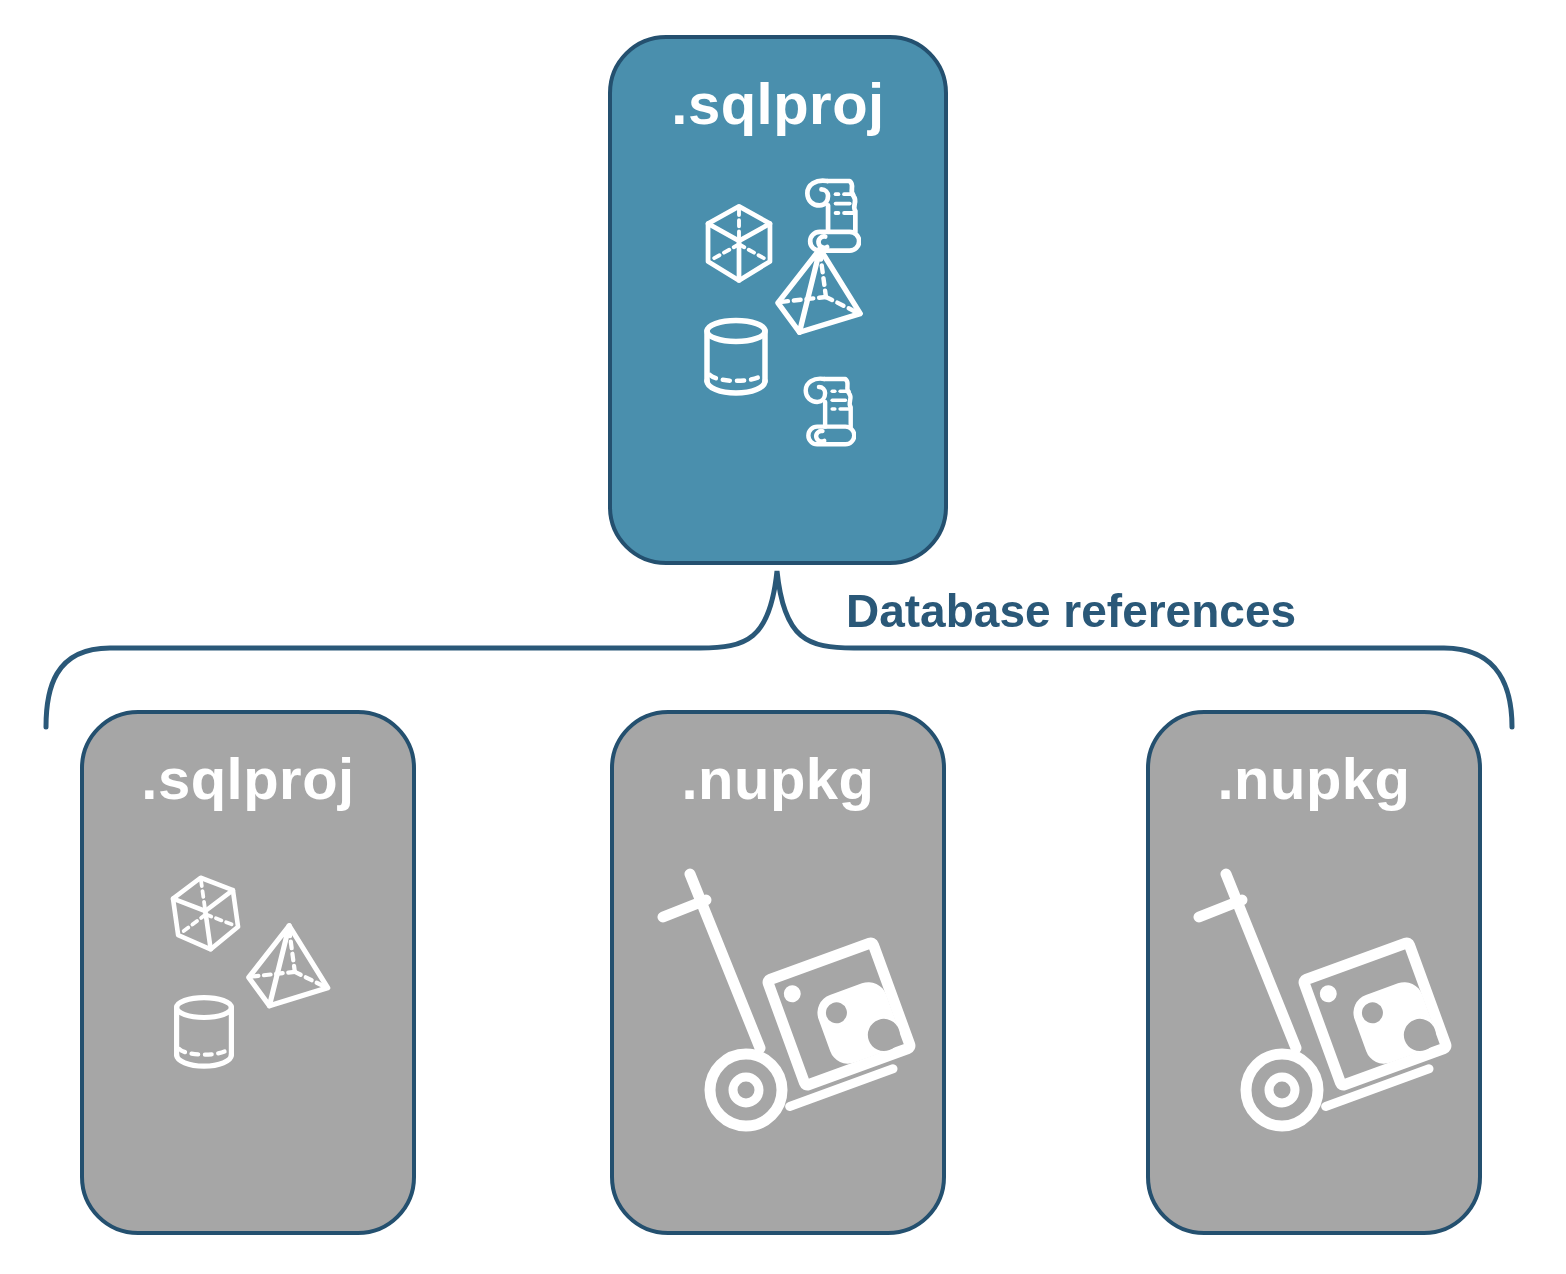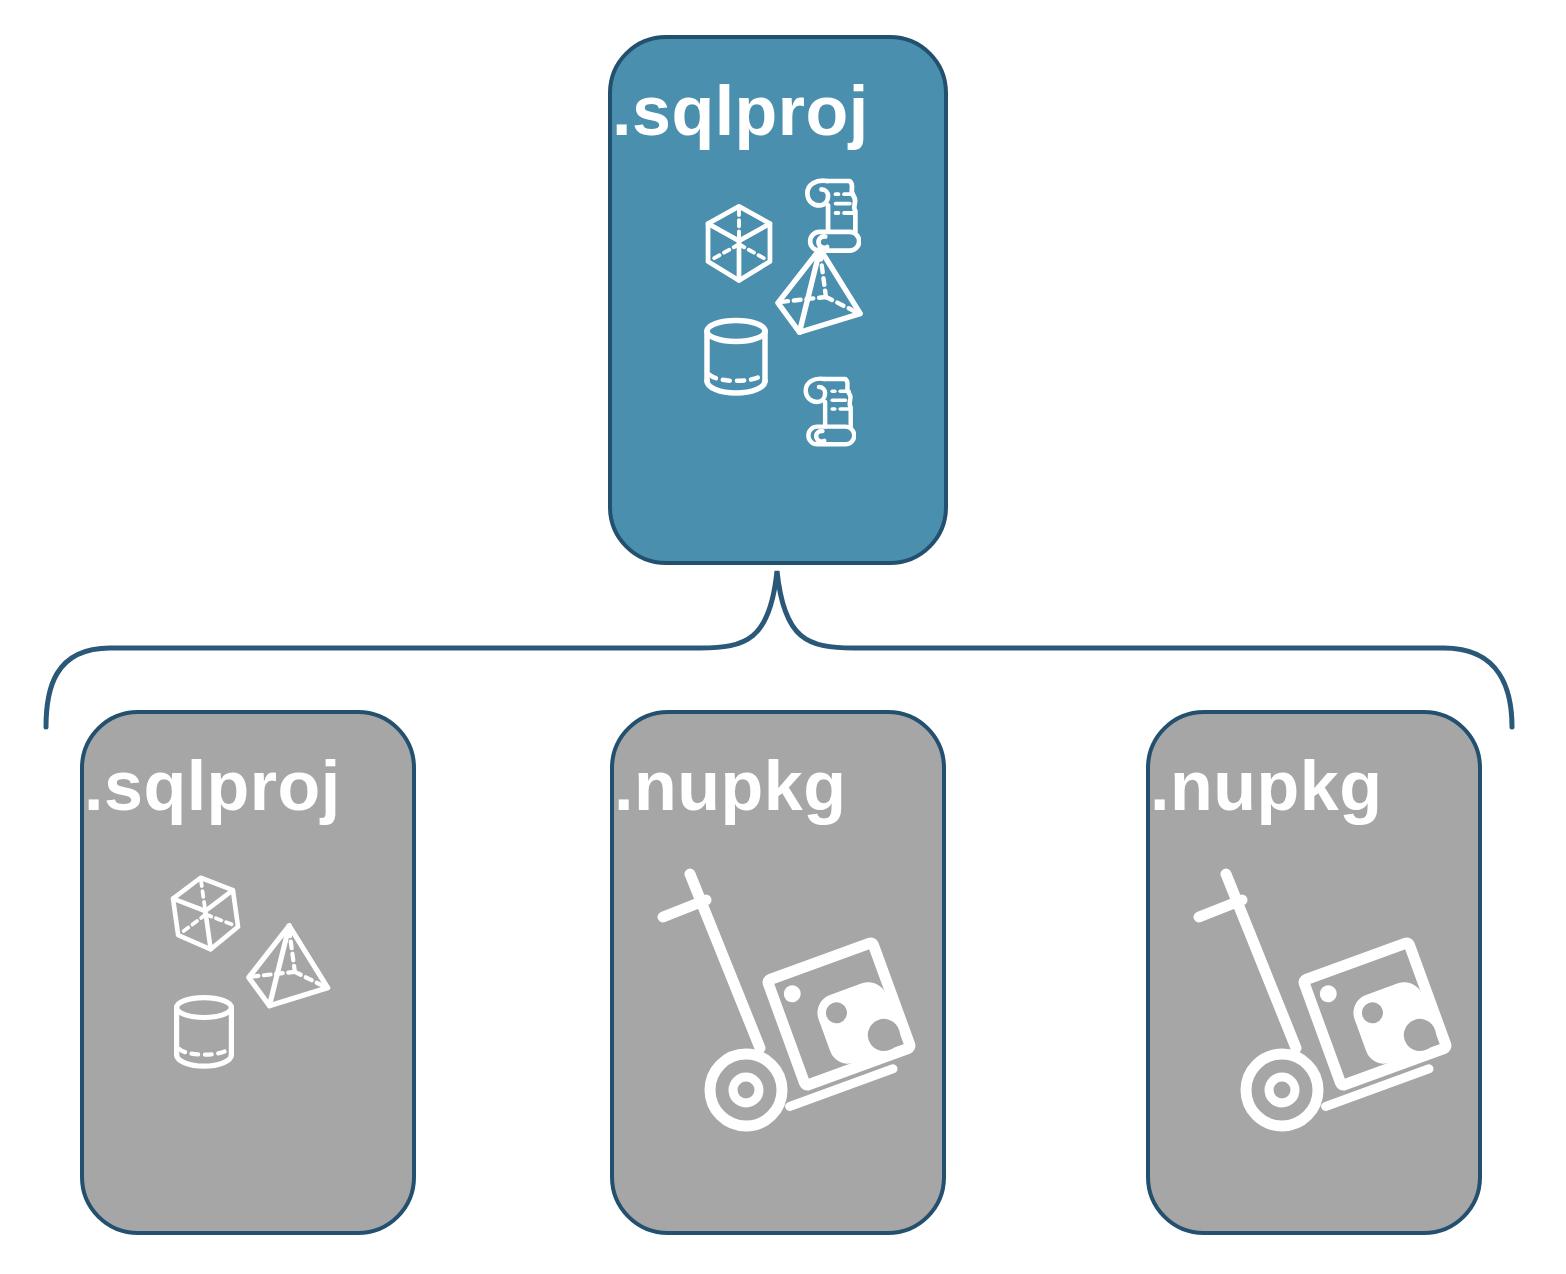--- a/index.html
+++ b/index.html
@@ -11,22 +11,22 @@
   .node{
     position:absolute;box-sizing:border-box;
     border:4px solid #24506F;border-radius:58px;
   }
   .node-root{left:608px;top:35px;width:340px;height:530px;background:#4A8FAD;}
   .node-child{top:710px;width:336px;height:525px;background:#A6A6A6;}
   .child-0{left:80px;}
   .child-1{left:610px;}
   .child-2{left:1146px;}
   .node-label{
-    color:#ffffff;font-weight:700;font-size:70px;line-height:1.15;
-    text-align:left;margin-top:32px;letter-spacing:0.5px;
+    color:#ffffff;font-weight:700;font-size:58px;line-height:1.15;
+    text-align:center;margin-top:32px;letter-spacing:0.5px;
     user-select:none;
   }
   .icon{position:absolute;}
   .brace-svg{position:absolute;left:28px;top:560px;width:1496px;height:178px;}
   .connector-label{
     position:absolute;left:846px;top:584px;
     font-size:46px;font-weight:700;color:#2A5878;white-space:nowrap;
     user-select:none;
   }
   .defs-hidden{position:absolute;width:0;height:0;overflow:hidden;}
@@ -125,20 +125,21 @@
       </svg>
     <svg class="icon" style="left:184px;top:328px;width:60px;height:84px">
         <use href="#sym-scroll"></use>
       </svg>
   </div>
 
   <svg class="brace-svg" viewBox="0 0 1496 178">
     <path d="M18,167 C18,130 26,88 82,88 L672,88 C718,88 742,80 749,11
              C756,80 780,88 826,88 L1416,88 C1472,88 1484,130 1484,167" fill="none" stroke="#2A5878" stroke-width="5" stroke-linecap="round"></path>
   </svg>
+  <div class="connector-label">Database references</div>
 
   <div class="node node-child child-0">
     <div class="node-label">.sqlproj</div>
     <svg class="icon" style="left:80px;top:158px;width:84px;height:88px;transform:rotate(-8deg)">
         <use href="#sym-cube"></use>
       </svg>
     <svg class="icon" style="left:158px;top:208px;width:100px;height:94px">
         <use href="#sym-pyramid"></use>
       </svg>
     <svg class="icon" style="left:86px;top:280px;width:68px;height:80px">

